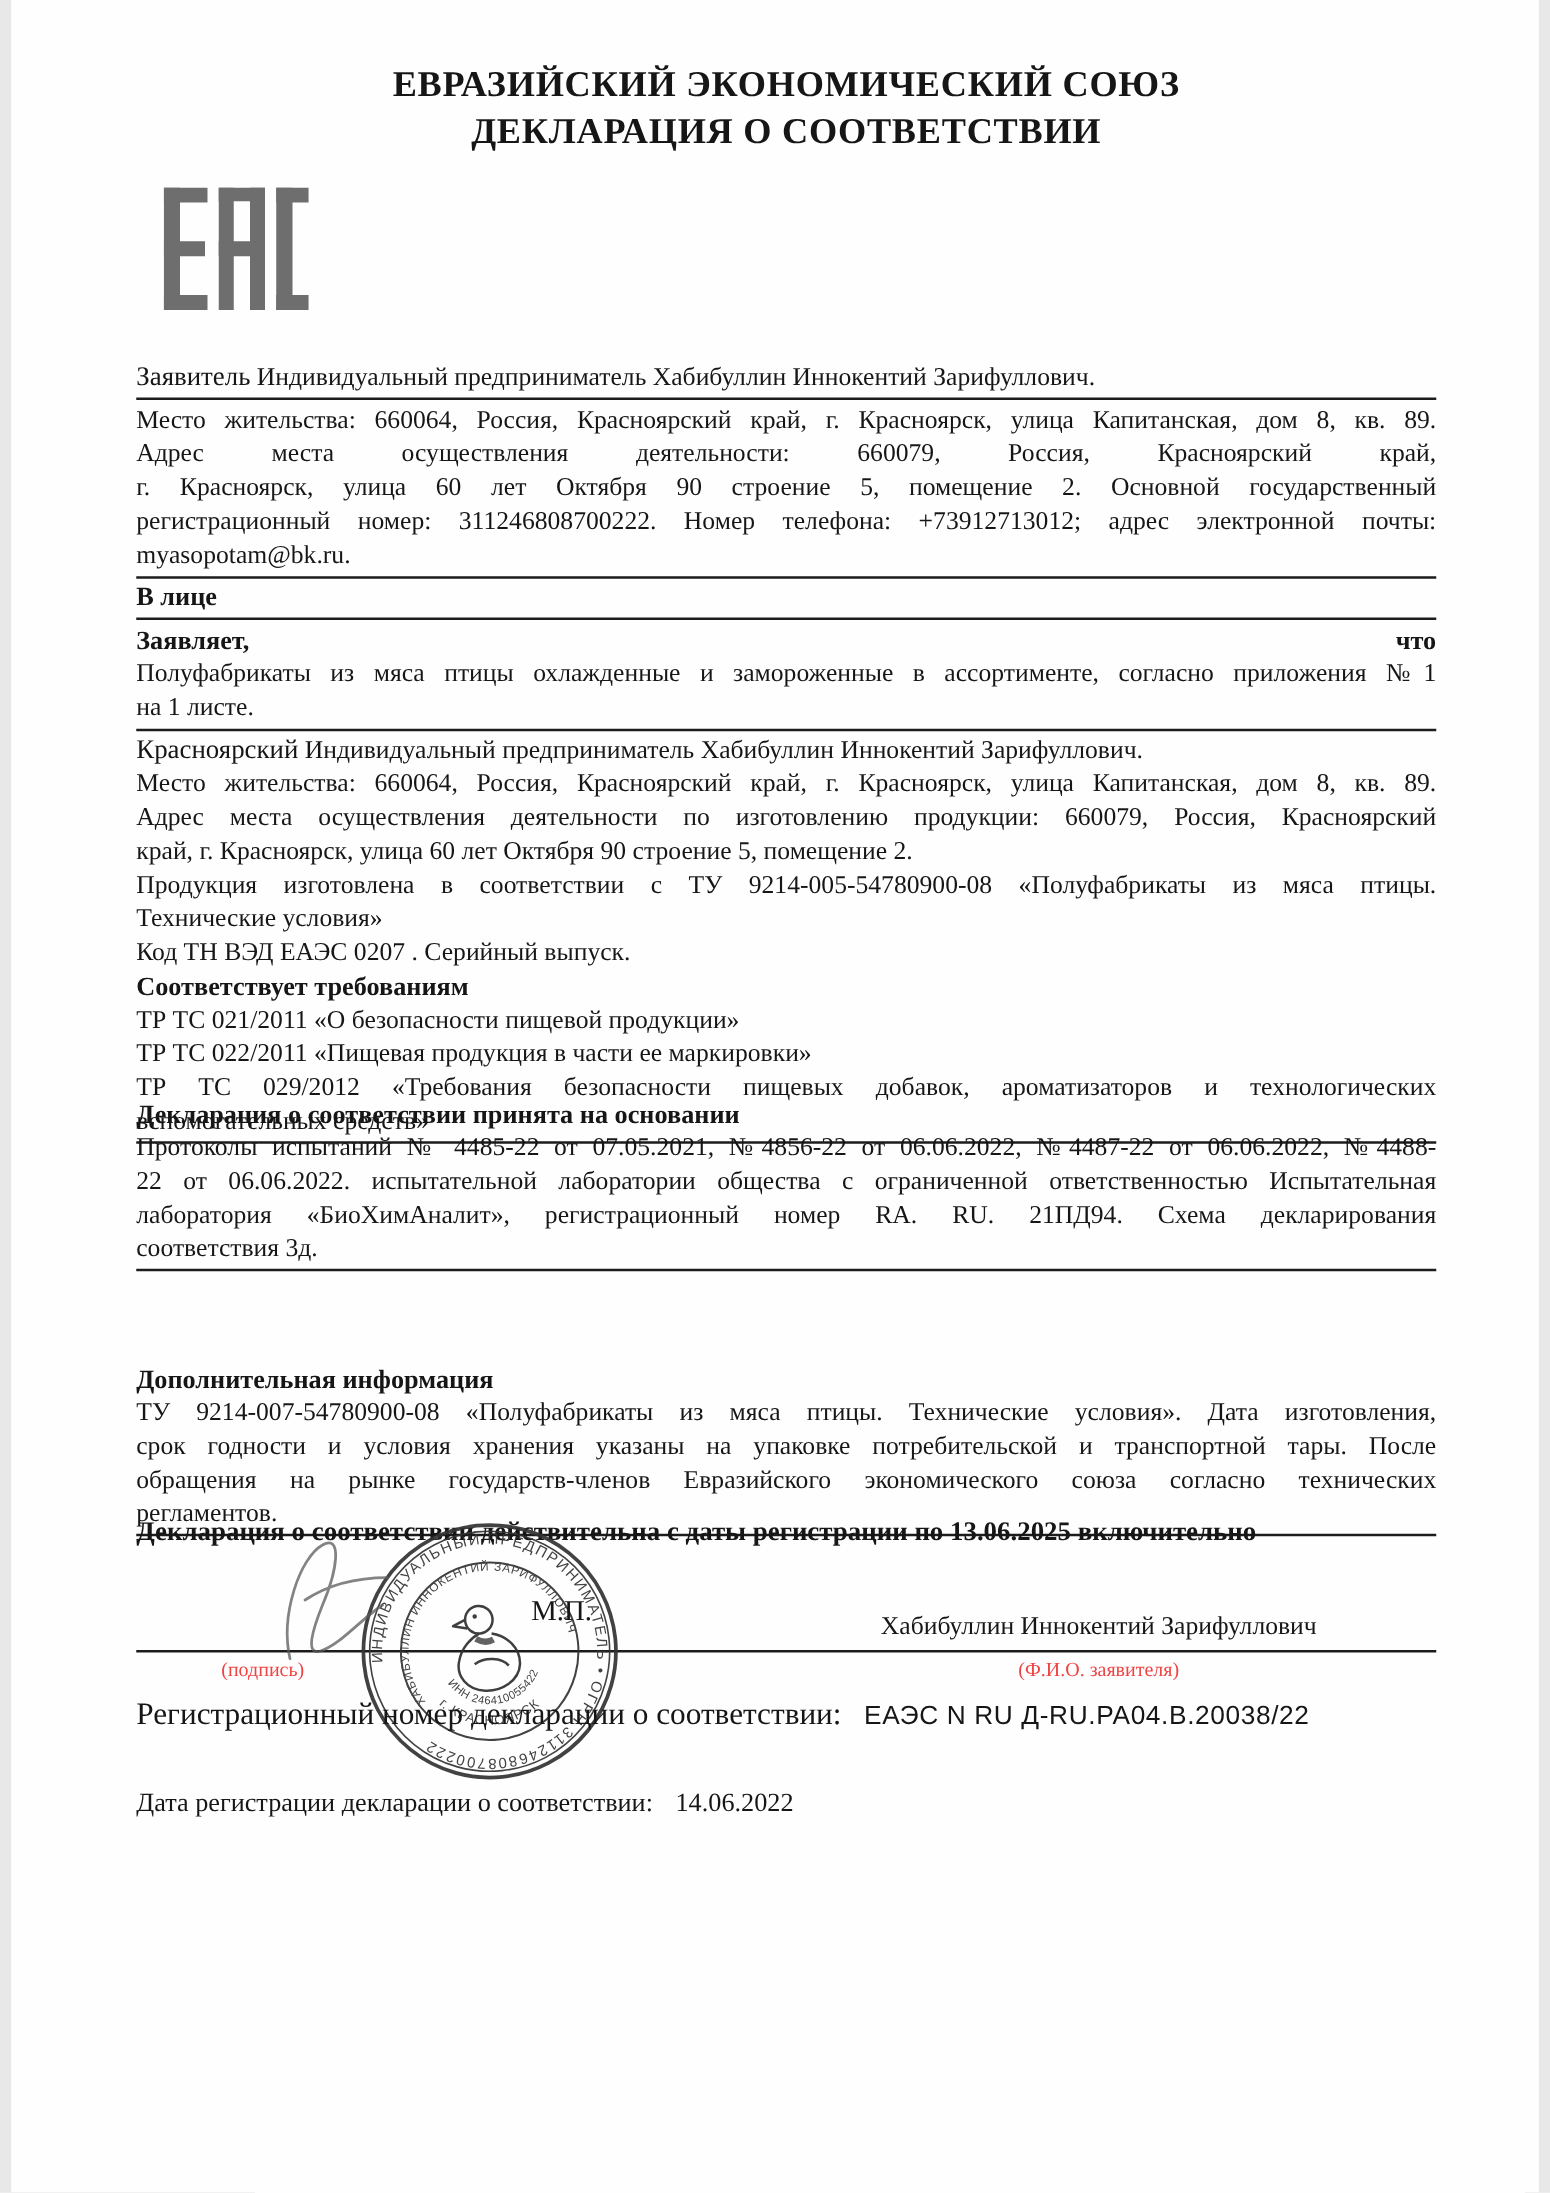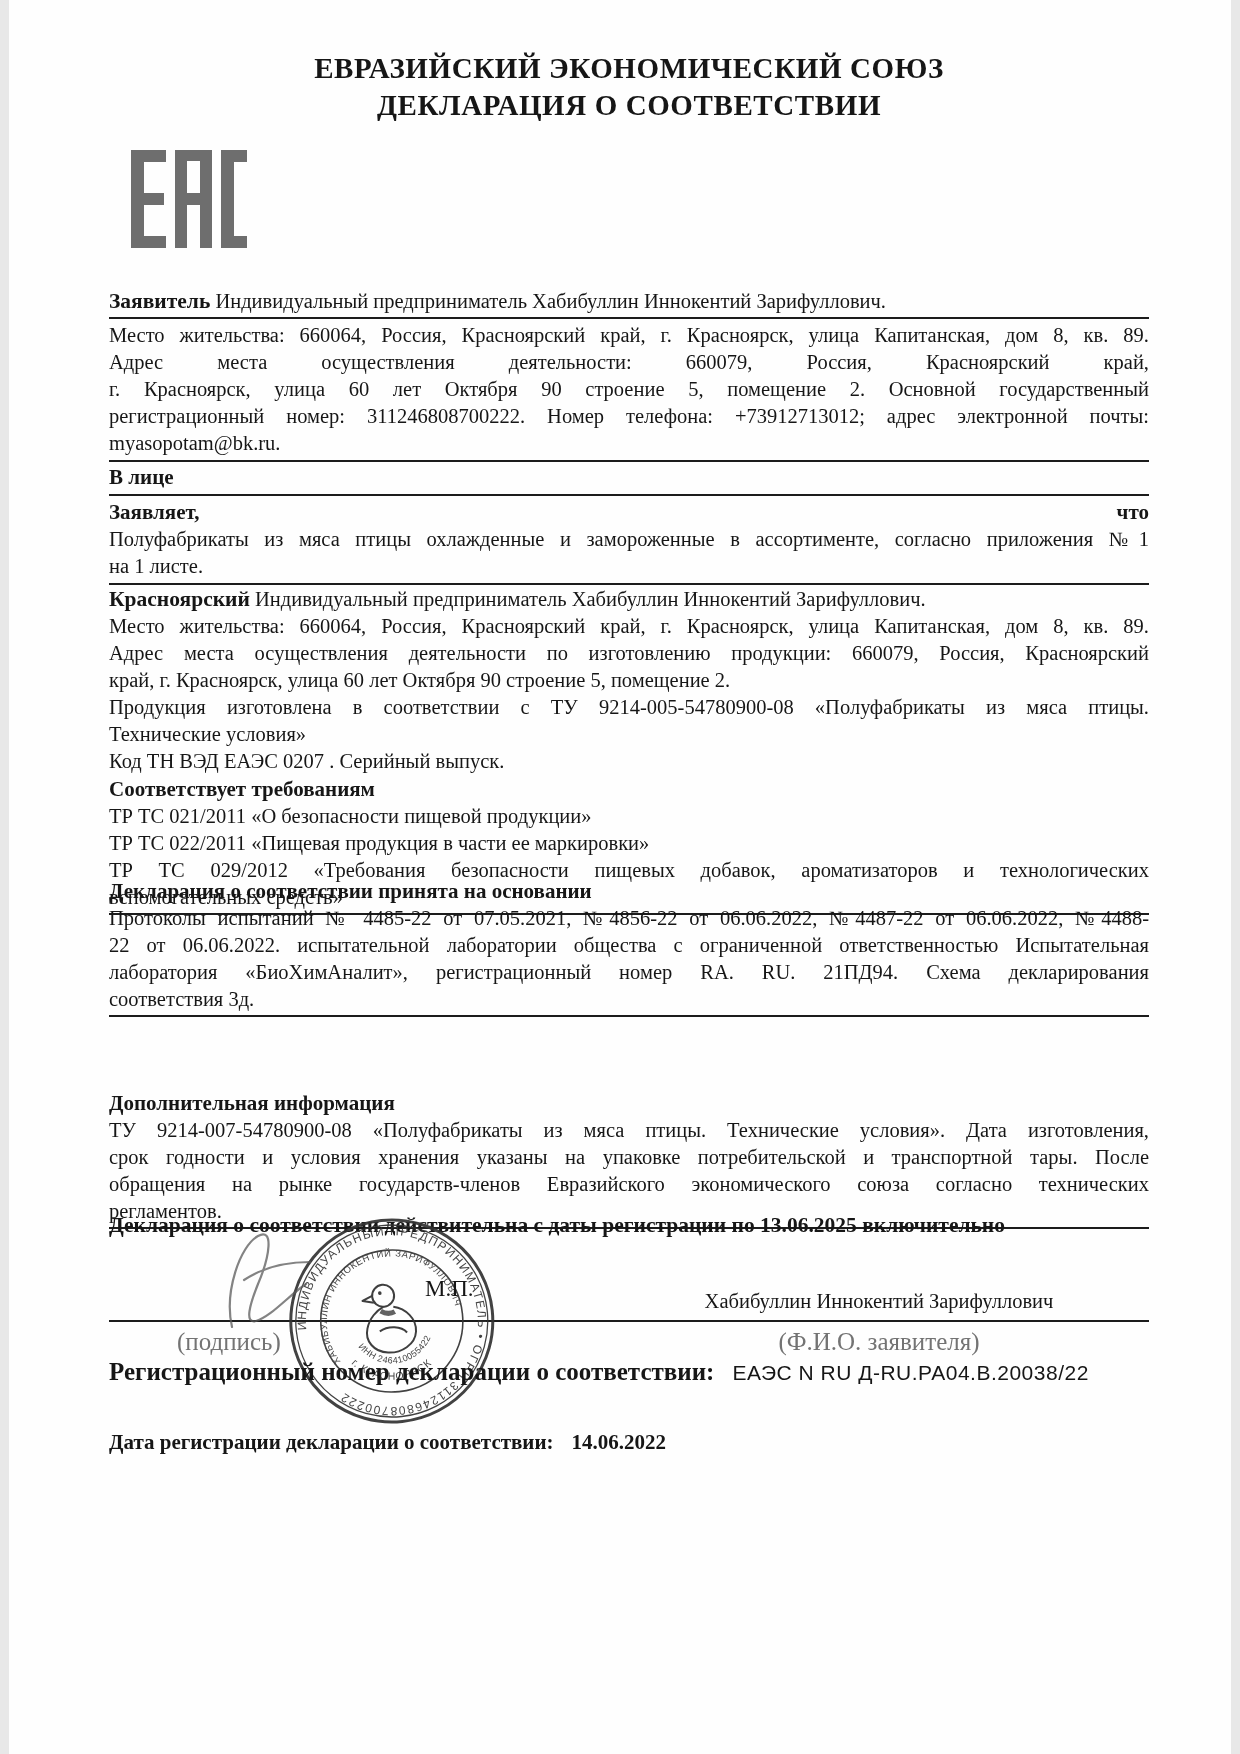--- a/index.html
+++ b/index.html
@@ -5,27 +5,27 @@
   html,body { margin:0; padding:0; background:#e8e8e8; }
   .page {
     position:relative; width:1222px; height:1754px; margin:0 auto;
     background:#fefefe; overflow:hidden;
     font-family:"Liberation Serif","DejaVu Serif",serif; color:#161616;
   }
   .abs { position:absolute; }
   .cx  { left:100px; width:1040px; }
   .line { font-size:20.5px; line-height:27px; }
   .jline { text-align:justify; text-align-last:justify; }
-  .b { font-weight:bold;text-align:center; }
+  .b { font-weight:normal;text-align:center; }
   .rule { border-top:2.2px solid #1c1c1c; height:0; }
   .title { text-align:center; font-weight:bold; font-size:29px; line-height:37px; letter-spacing:0.6px; }
   .heading { font-weight:bold; font-size:21px; line-height:27px; }
   .rowflex { display:flex; justify-content:space-between; }
   .validity { font-weight:bold; font-size:21.5px; line-height:28px; }
-  .caption { font-size:25px; color:#737373; }
+  .caption { font-size:16px; color:#ef4444; }
   .sans { font-family:"Liberation Sans","DejaVu Sans",sans-serif; font-size:21px; letter-spacing:0.5px; }
   .center { text-align:center; }
   .stamp-svg { opacity:0.92; transform:rotate(-6deg); }
   .sig-svg { opacity:0.75; }
 </style>
 </head>
 <body>
 
 <div class="page">
 

